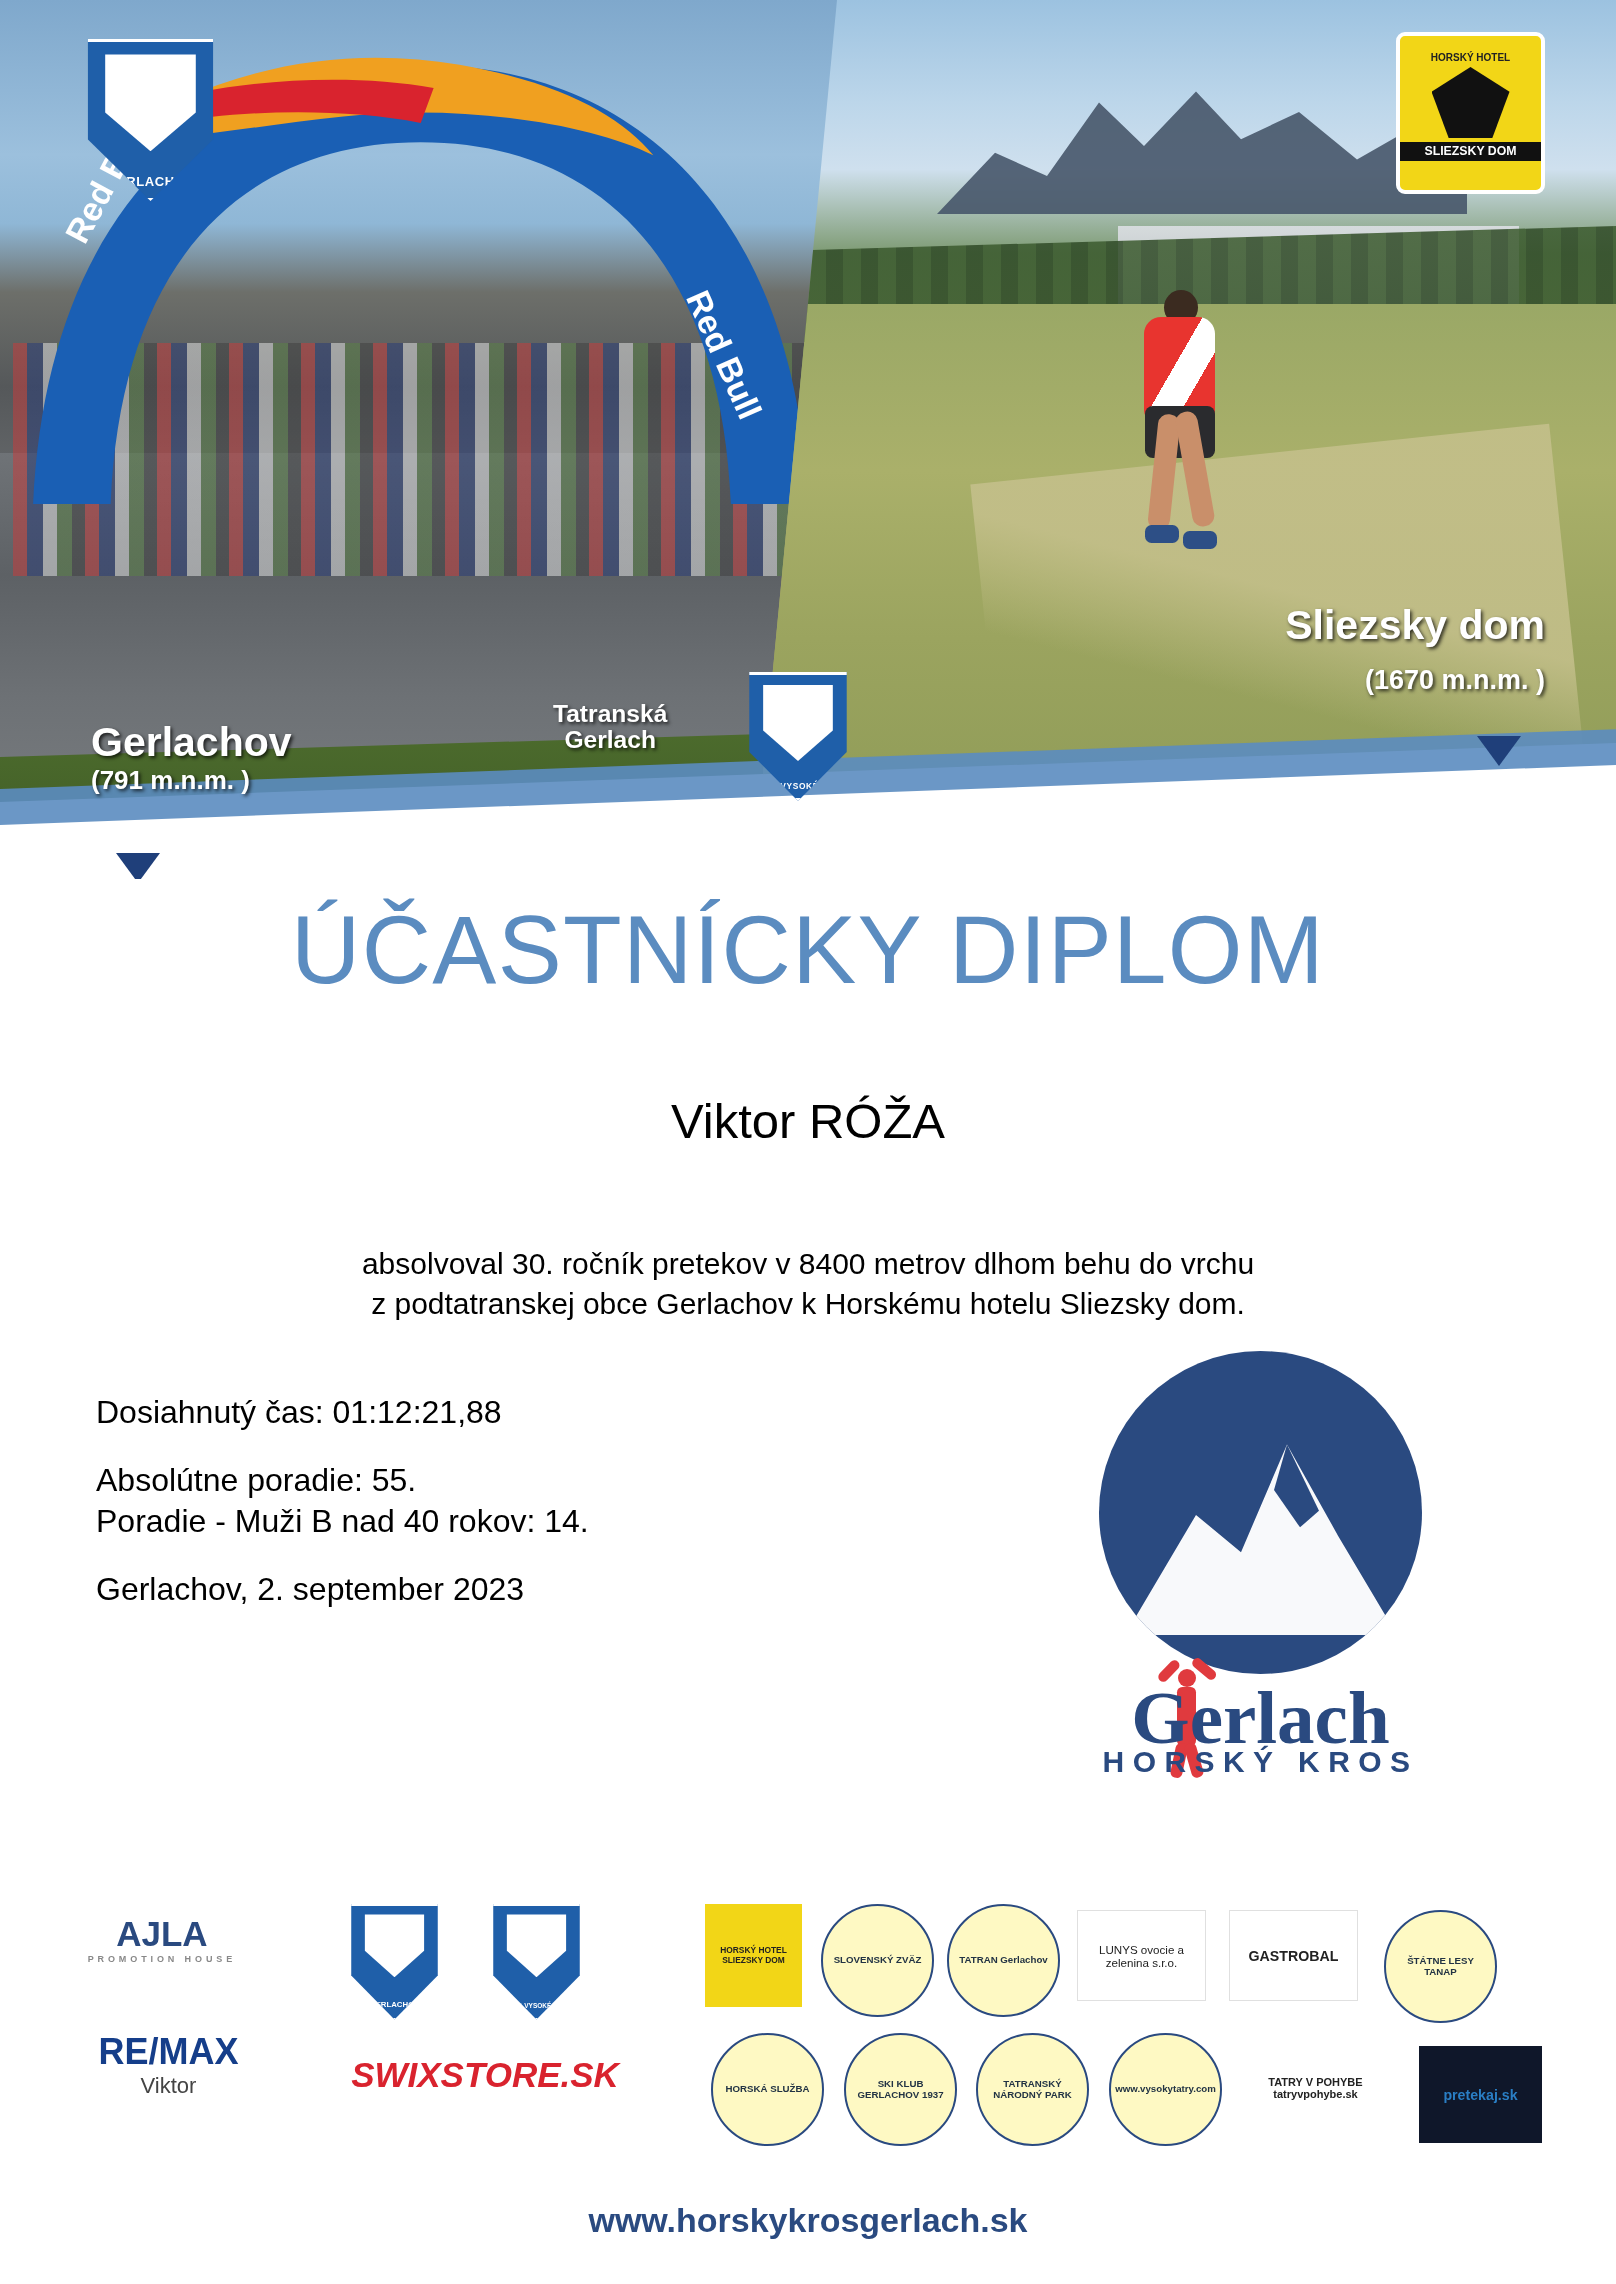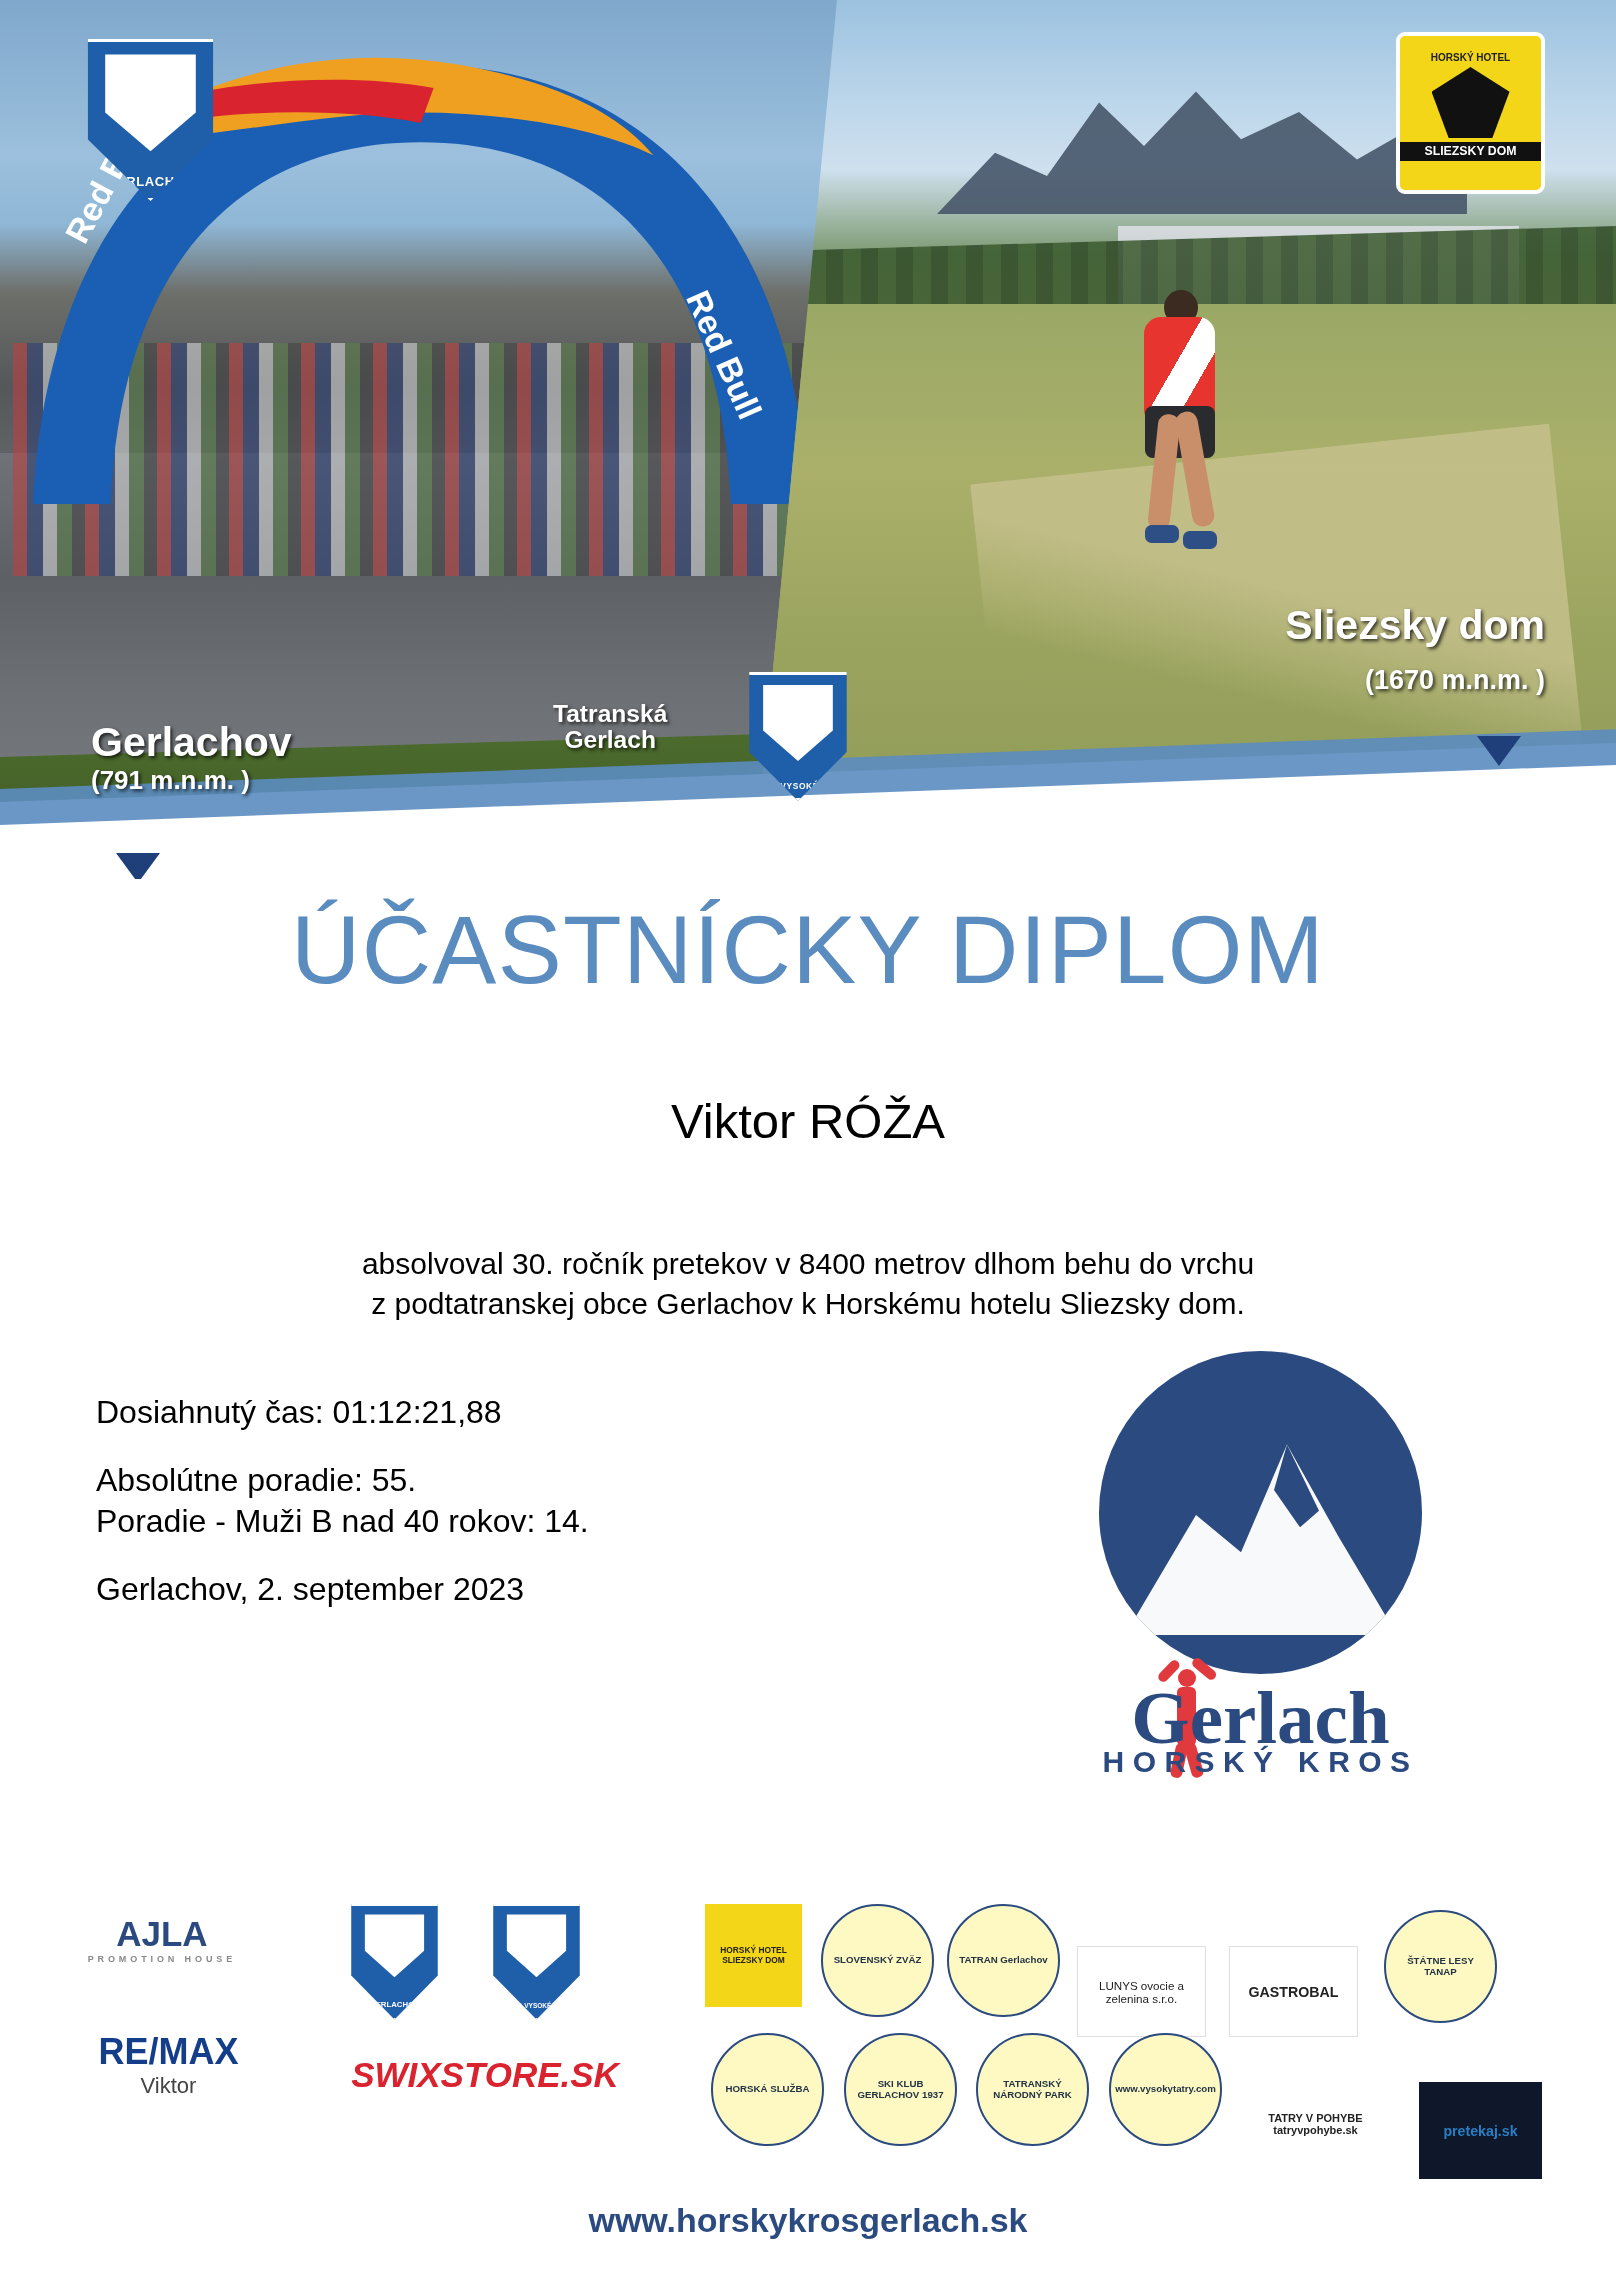--- a/index.html
+++ b/index.html
@@ -310,21 +310,21 @@
     border-radius: 50%;
     border: 2.6px solid #2a4a80;
     background: #fef9c3;
     overflow: hidden;
     line-height: 1.05;
     font-size: 9.7px;
     font-weight: 700;
     color: #234;
     padding: 3.9px;
   }
-  .sp-box { background: #fff; margin-top: 36px; }
+  .sp-box { background: #fff; }
 
   .ajla { left: 19.4px; top: 6.5px; width: 207px; height: 71px; font-size: 35px; font-weight: 700; color:#2a4a80;}
   .ajla .sub { font-size: 9px; letter-spacing: 3.9px; color:#888; display:block;}
   .remax { left: 26px; top: 129px; width: 207px; height: 78px; }
   .remax .rm { font-size: 36px; font-weight: 700; color:#153e8a;}
   .remax .grand { font-size: 22px; color:#444; }
   .sw-shield1 { left: 304px; top: 6.5px; width: 103px; height: 116px; }
   .sw-shield2 { left: 446px; top: 6.5px; width: 103px; height: 116px; }
   .swix { left: 291px; top: 149px; width: 310px; height: 58px; font-size: 35px; font-weight: 800; font-style: italic; color:#d9232e;}
   .hotel-sp { left: 666px; top: 6.5px; width: 97px; height: 103px; background:#f2d617; }

